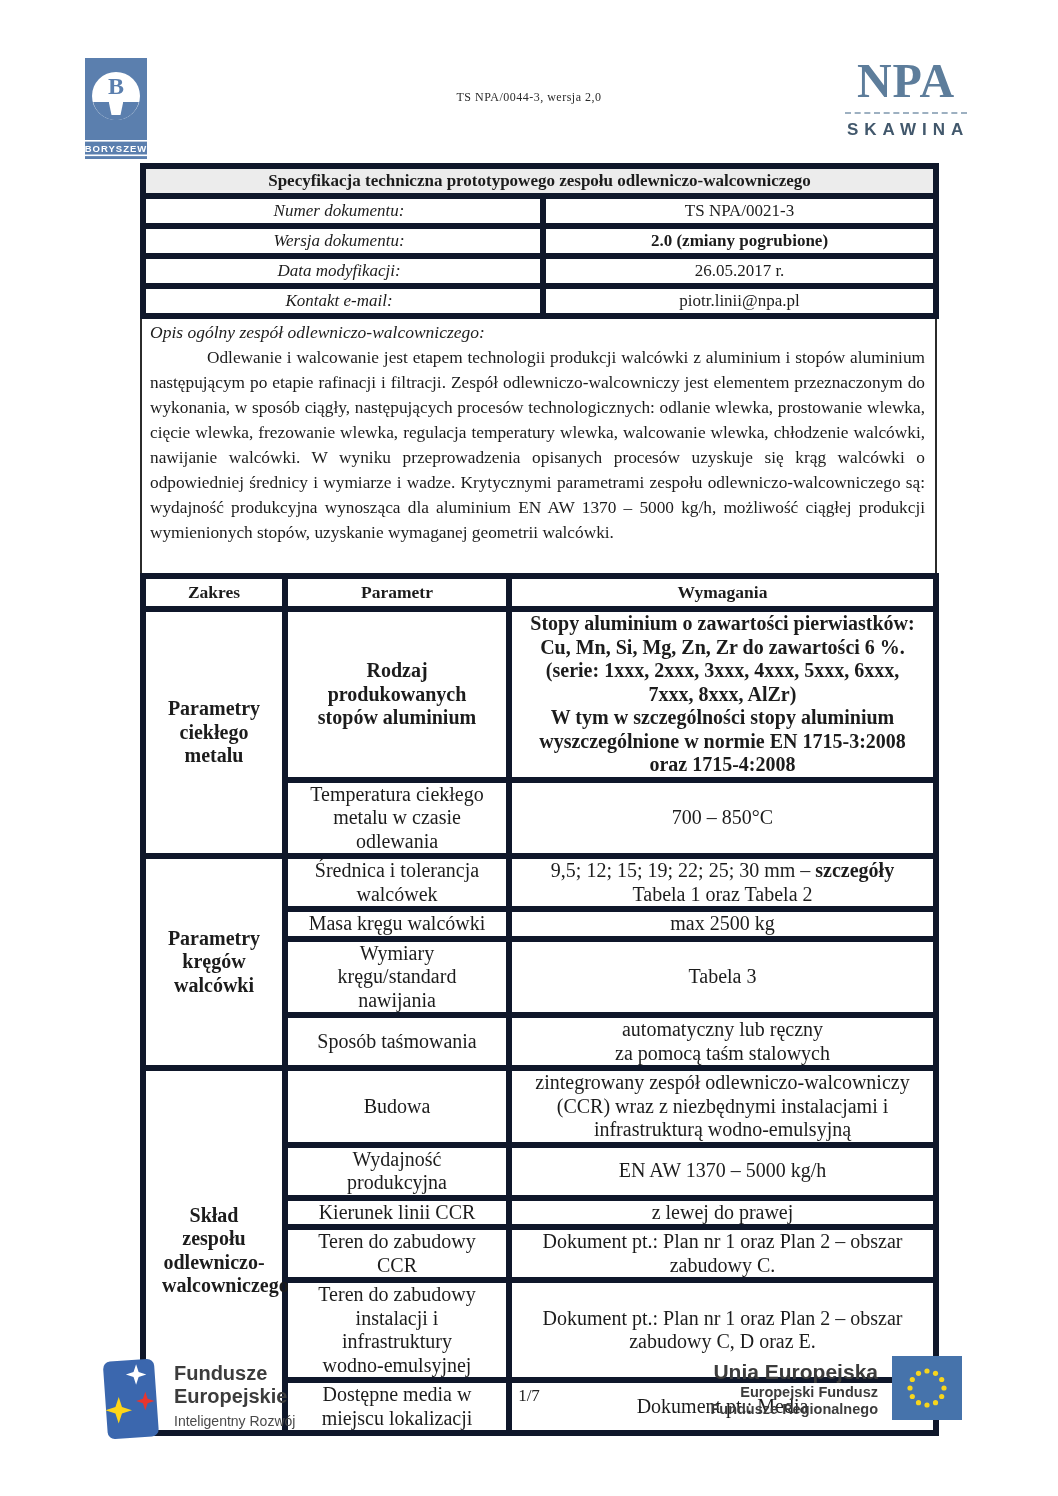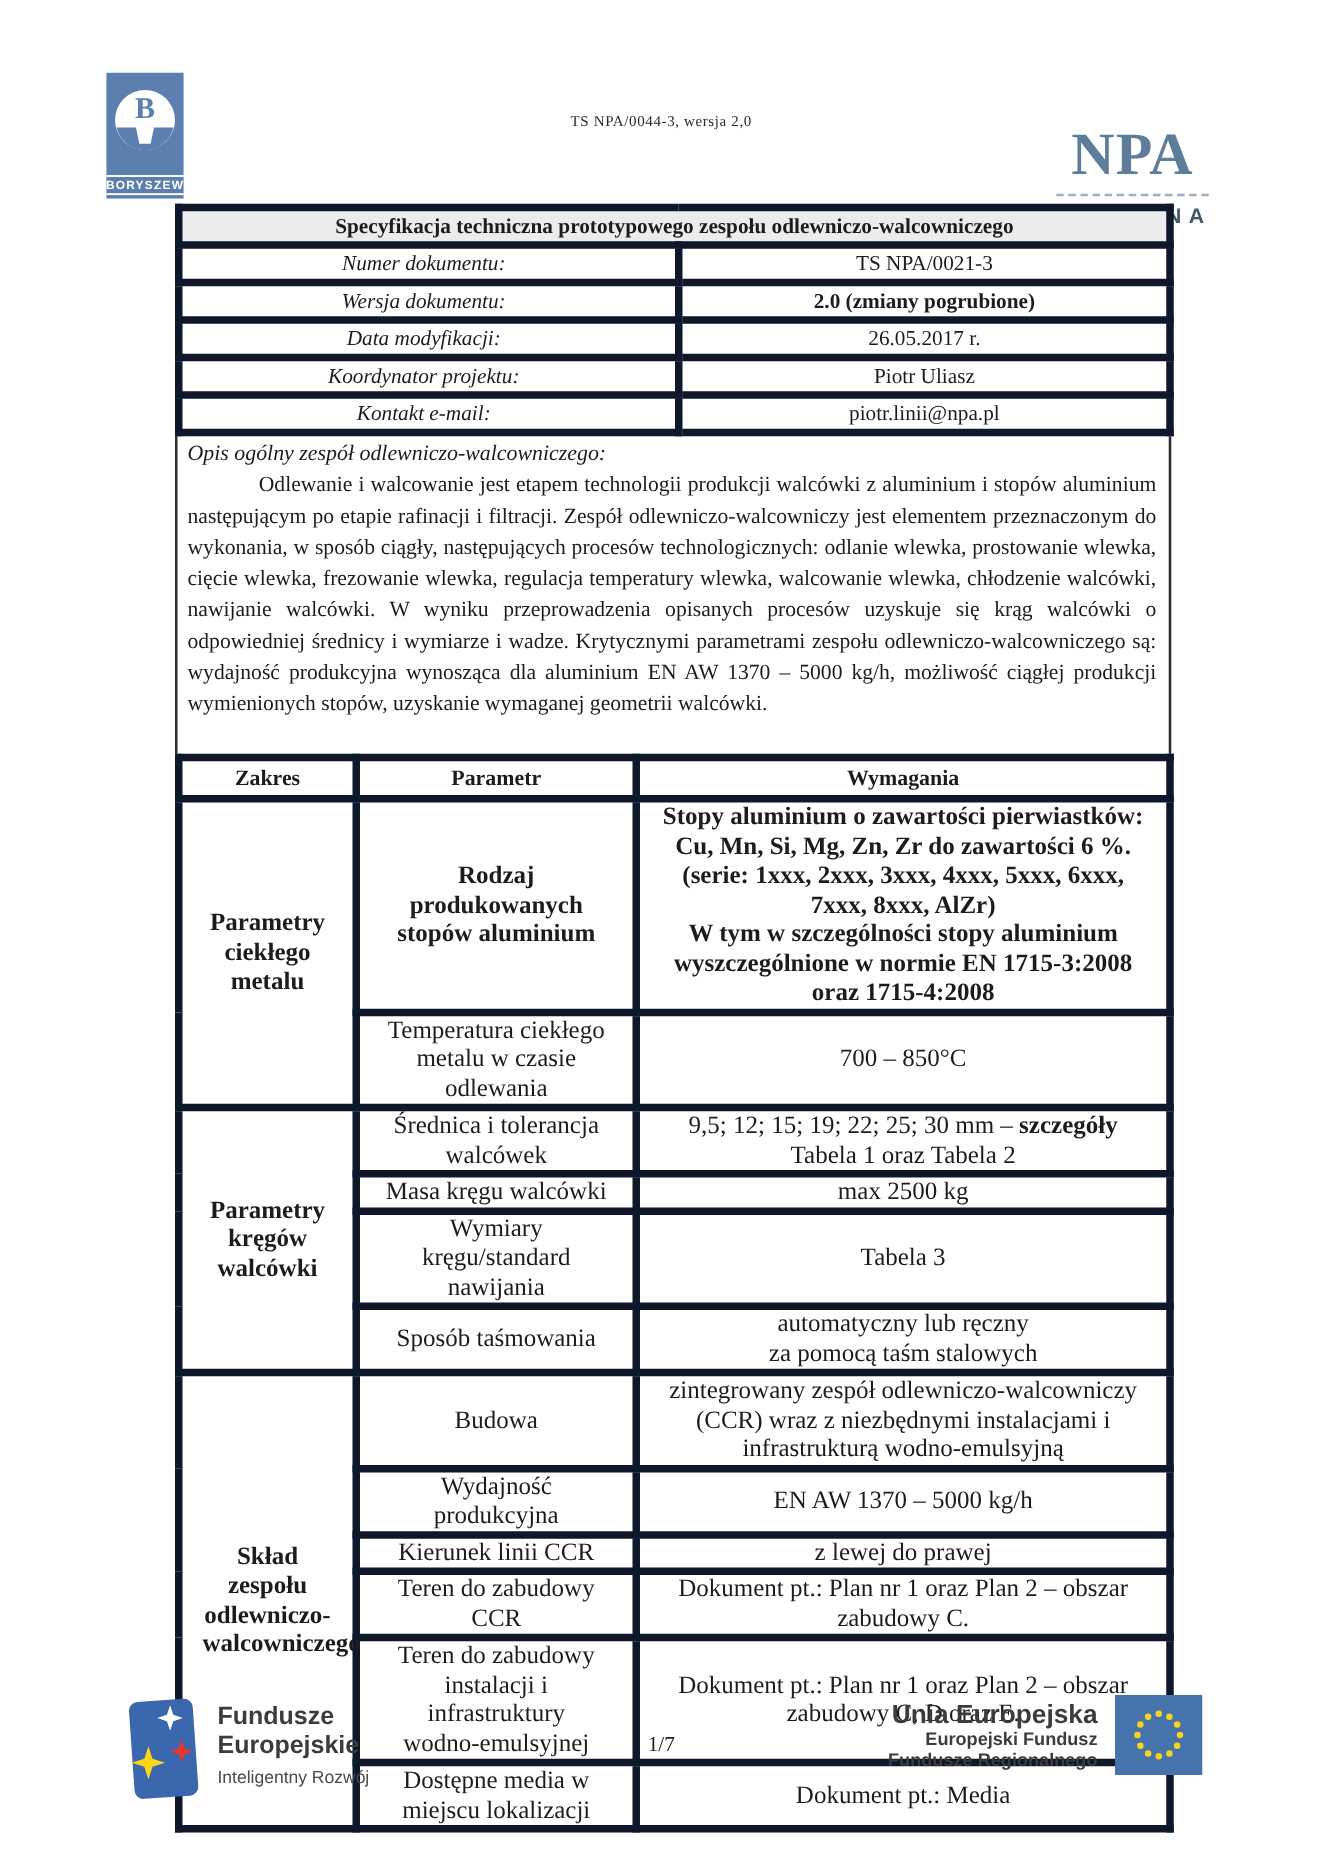--- a/index.html
+++ b/index.html
@@ -2,21 +2,21 @@
 <html><head>
 <meta charset="utf-8">
 <style>
   html,body { margin:0; padding:0; }
   body { width:1058px; height:1496px; background:#ffffff; font-family:"Liberation Serif", serif; color:#1c1c1c; }
   .page { position:relative; width:1058px; height:1496px; background:#fff; overflow:hidden; }
 
   
   .hdr-center { position:absolute; top:90px; left:0; right:0; text-align:center; font-size:12px; letter-spacing:0.5px; color:#2a2a2a; }
   .boryszew { position:absolute; left:85px; top:58px; width:62px; height:101px; }
-  .npa { position:absolute; left:843px; top:58px; width:126px; text-align:center;margin-top:43px; }
+  .npa { position:absolute; left:843px; top:58px; width:126px; text-align:center; }
   .npa-name { font-family:"Liberation Serif", serif; font-weight:bold; font-size:48px; line-height:46px; color:#5d7d9b; letter-spacing:1px; }
   .npa-line { border-top:2px dashed #9db0c1; margin:8px 2px 6px 2px; }
   .npa-city { font-family:"Liberation Sans", sans-serif; font-weight:bold; font-size:17px; letter-spacing:6px; color:#42586c; margin-left:4px; }
 
   
   .doc { position:absolute; left:140px; top:163px; width:797px; }
   table { border-collapse:collapse; width:100%; table-layout:fixed; }
   td, th { border:6px solid #0f172a; padding:0 16px; }
 
   .info-table td { height:24px; font-size:17px; }
@@ -89,24 +89,20 @@
         <td class="label-cell">Numer dokumentu:</td>
         <td class="value-cell">TS NPA/0021-3</td>
       </tr>
       <tr>
         <td class="label-cell">Wersja dokumentu:</td>
         <td class="value-cell bold">2.0 (zmiany pogrubione)</td>
       </tr>
       <tr>
         <td class="label-cell">Data modyfikacji:</td>
         <td class="value-cell">26.05.2017 r.</td>
-      </tr>
-      <tr>
-        <td class="label-cell">Koordynator projektu:</td>
-        <td class="value-cell">Piotr Uliasz</td>
       </tr>
       <tr>
         <td class="label-cell">Kontakt e-mail:</td>
         <td class="value-cell">piotr.linii@npa.pl</td>
       </tr>
     </tbody>
       </table>
 
     <div class="opis-box">
       <p class="opis-heading">Opis ogólny zespół odlewniczo-walcowniczego:</p>

